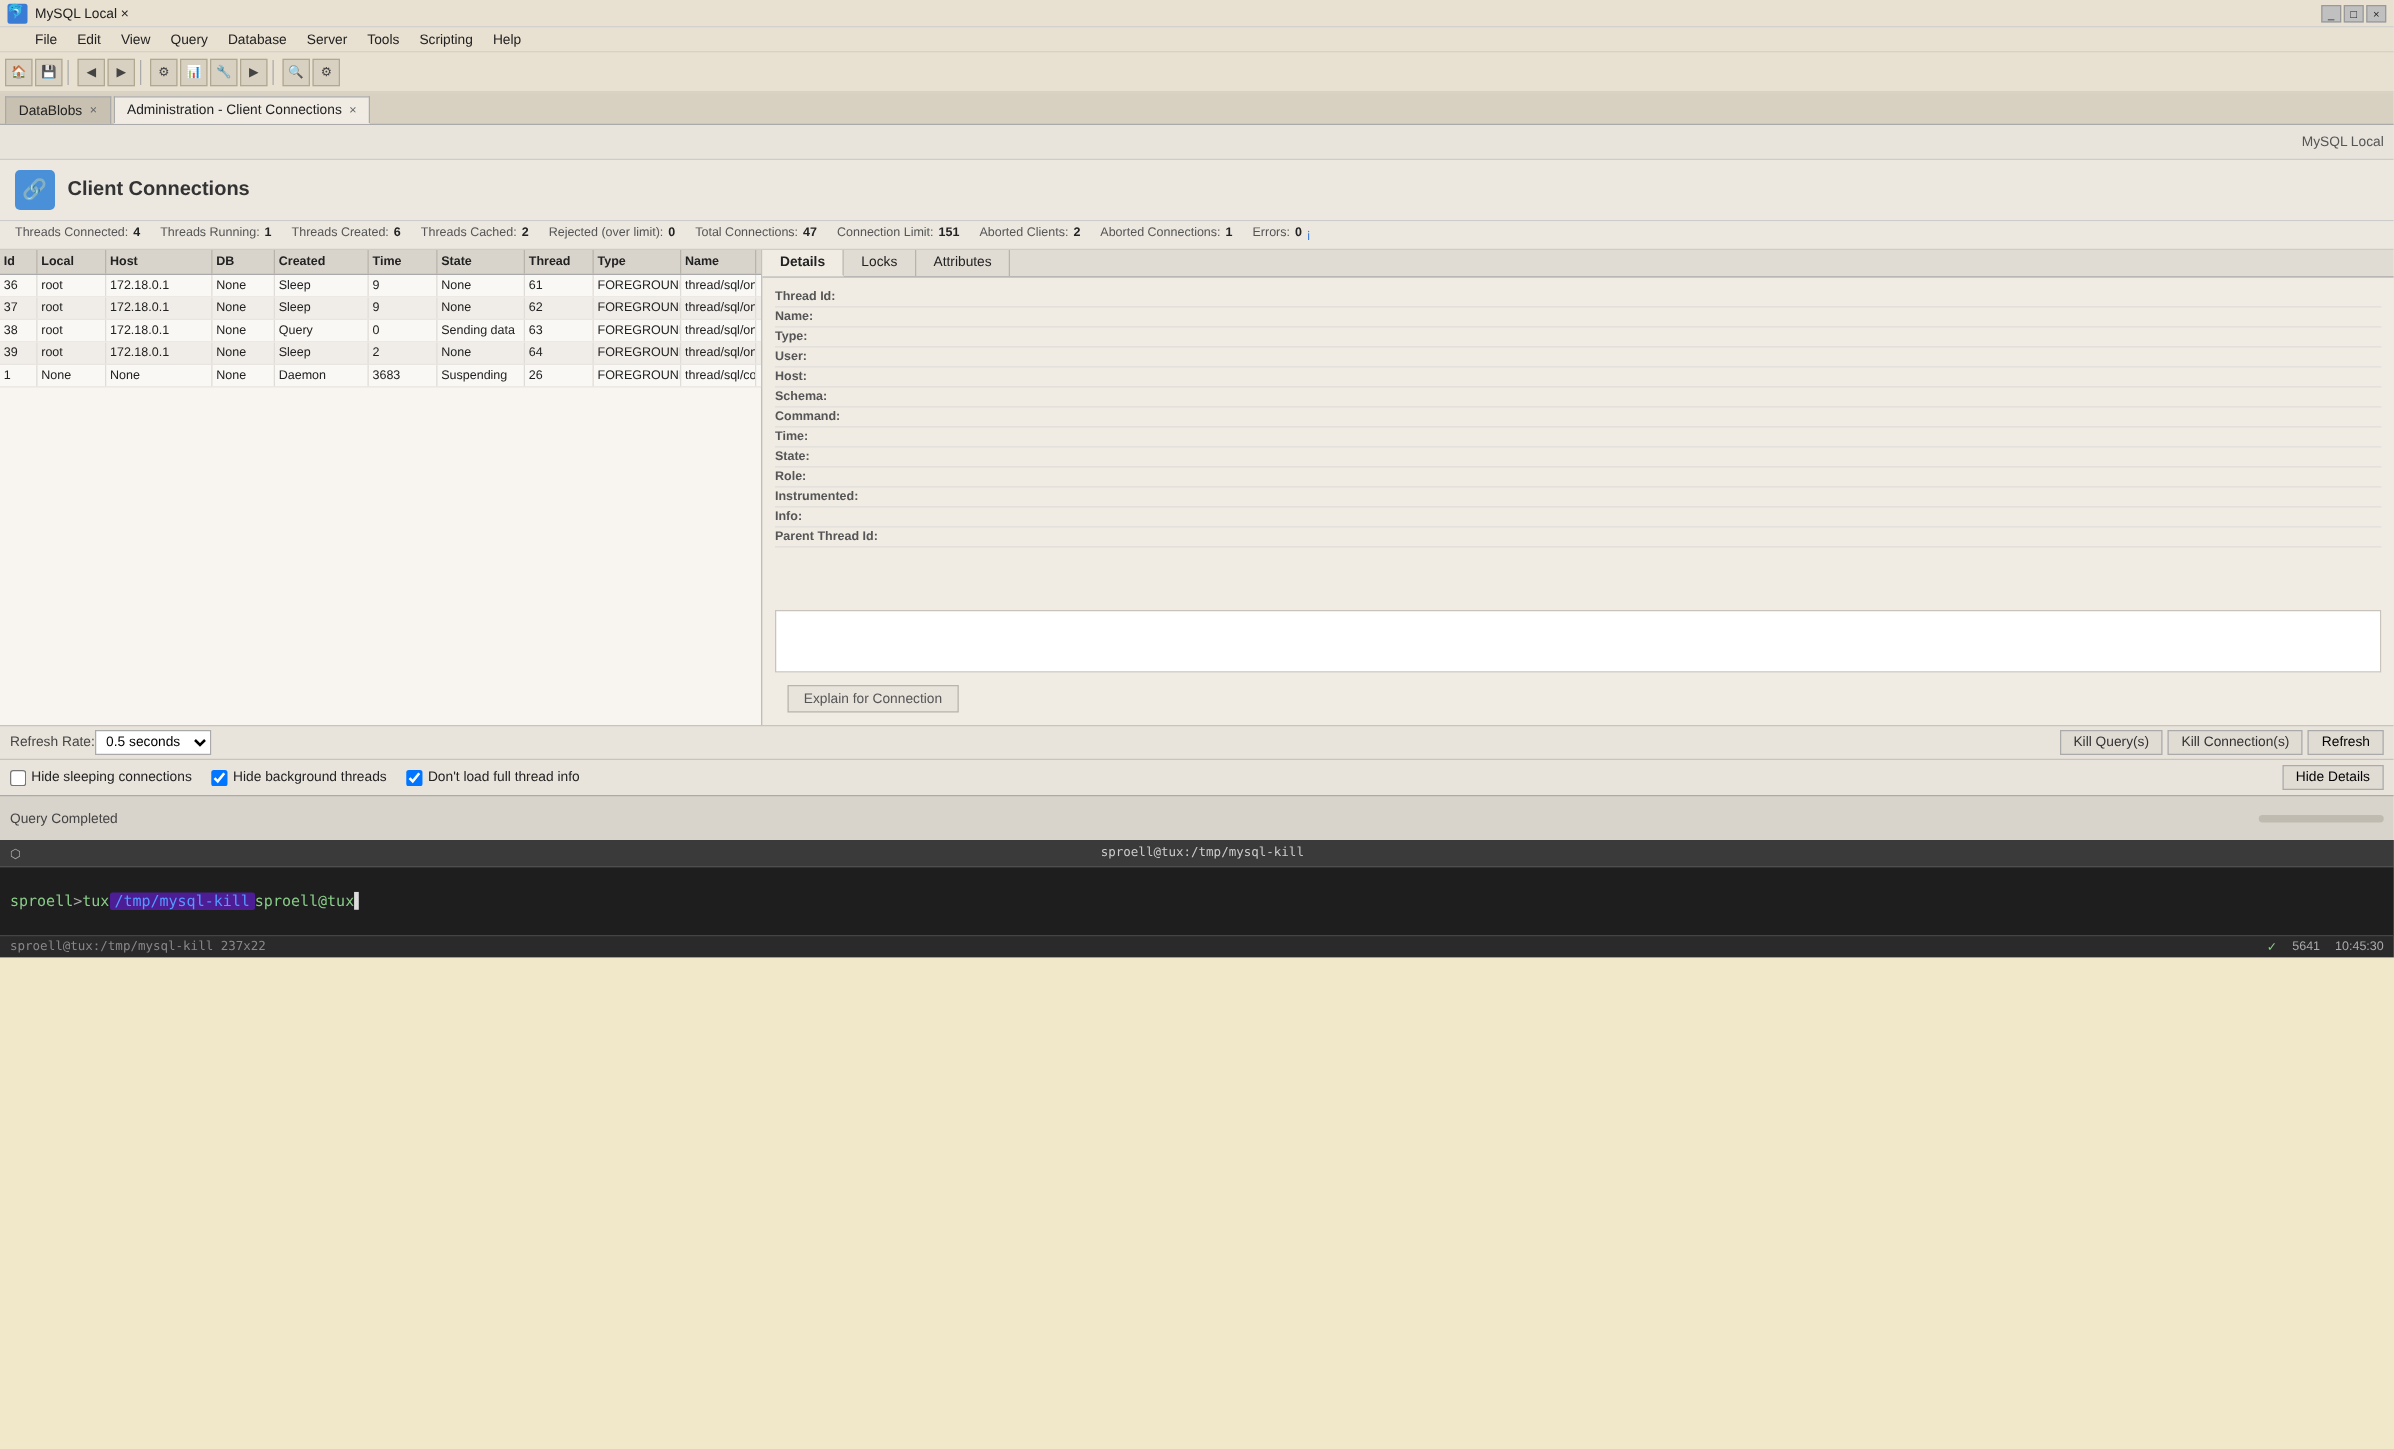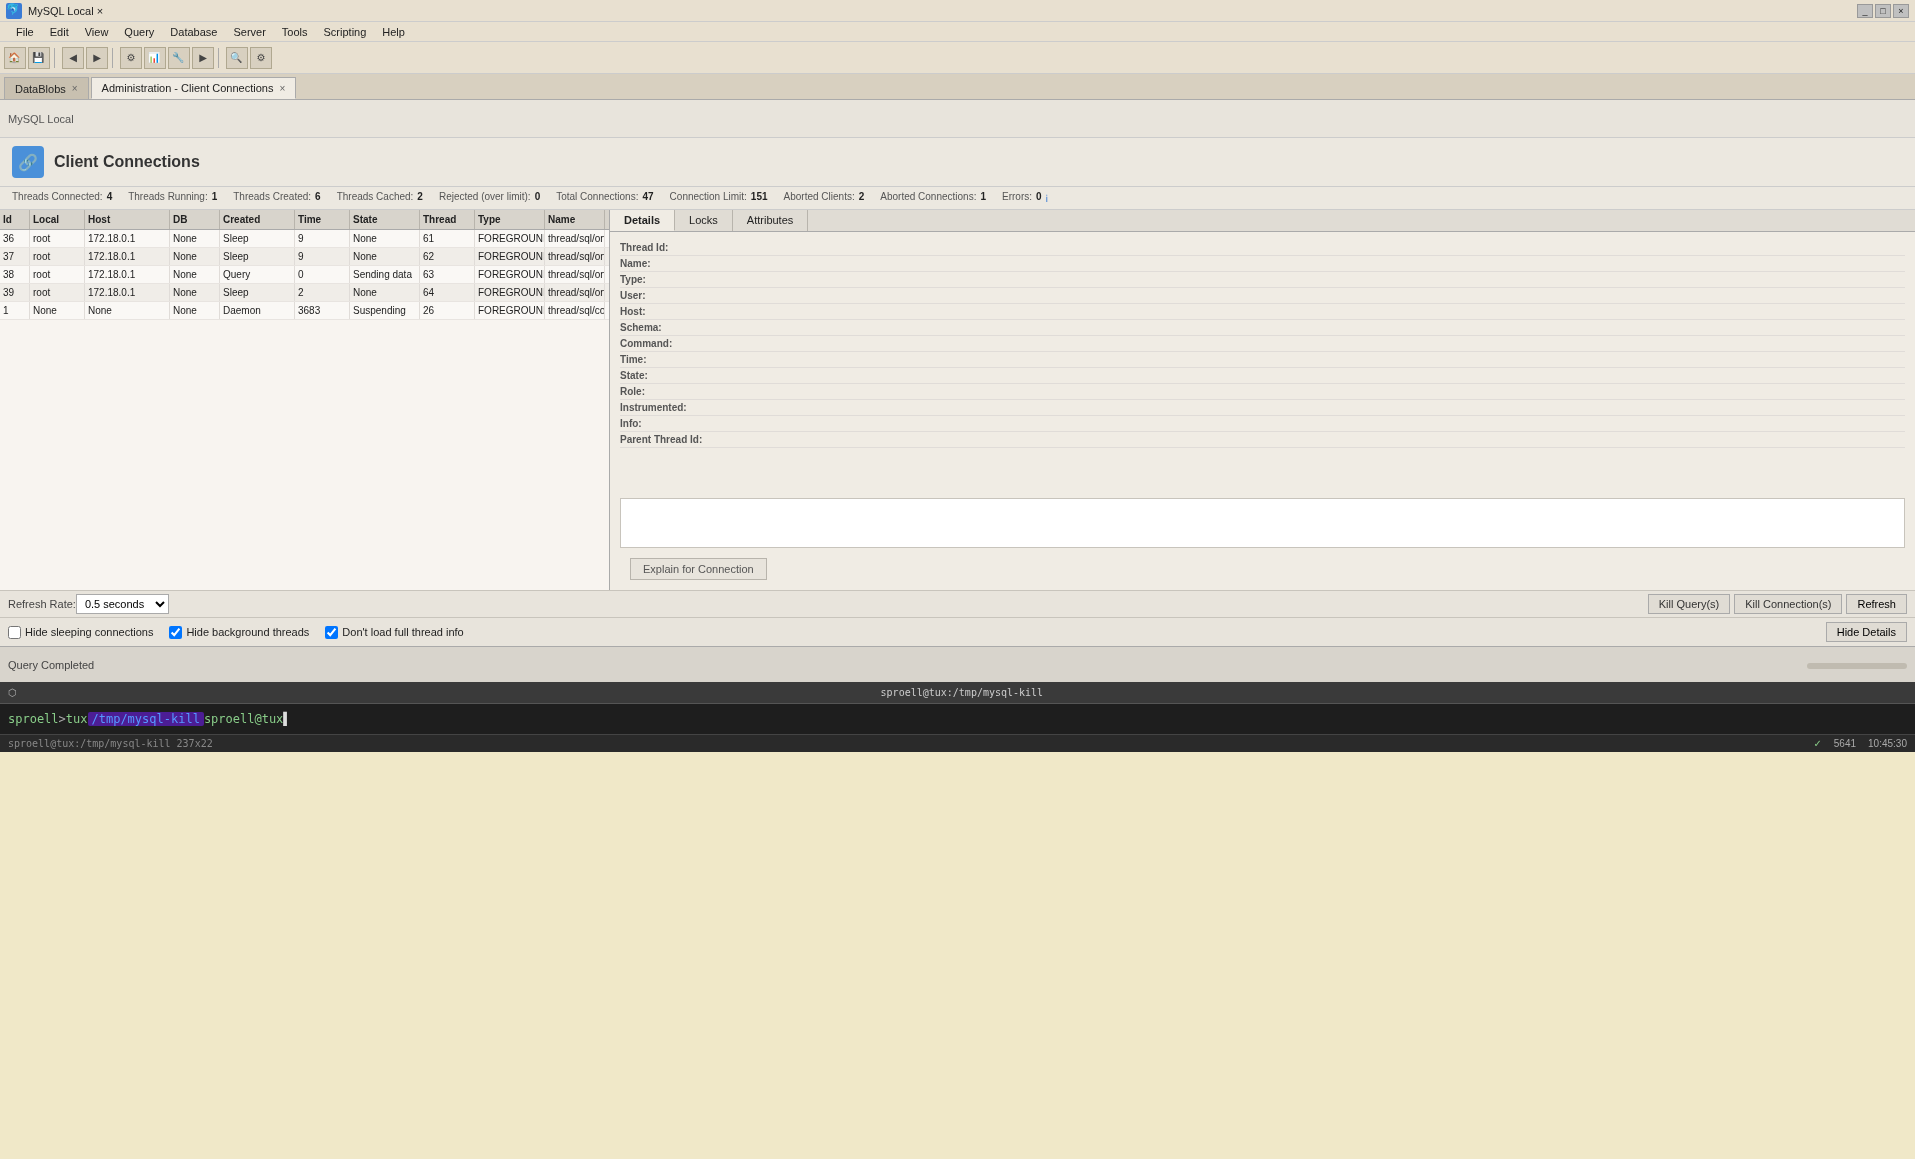--- a/index.html
+++ b/index.html
@@ -19,21 +19,21 @@
     .title-bar-text { flex: 1; }
     .title-bar-controls { display: flex; gap: 2px; }
     .title-bar-btn { width: 16px; height: 14px; background: #c0c0c0; border: 1px solid #999; font-size: 9px; display:flex; align-items:center; justify-content:center; cursor:pointer; }
 
     
     .menu-bar {
       background: #e8e0d0;
       height: 20px;
       display: flex;
       align-items: center;
-      padding: 0 8px;
+      padding: 0 20px;
       border-bottom: 1px solid #ccc;
     }
     .menu-item {
       padding: 2px 8px;
       font-size: 11px;
       cursor: pointer;
       color: #222;
     }
 
     
@@ -78,26 +78,27 @@
     }
     .tab.active {
       background: #f0ece4;
       border-bottom: 1px solid #f0ece4;
     }
     .tab-close { font-size: 10px; color: #666; cursor: pointer; }
 
     
     .breadcrumb-bar {
       background: #e8e4dc;
-      height: 38px;
+      height: 28px;
       display: flex; align-items: center;
       padding: 0 8px;
       font-size: 11px;
       color: #555;
       border-bottom: 1px solid #ccc;
+      justify-content: flex-end;
     }
 
     
     .page-header {
       background: #ece8e0;
       padding: 8px 12px;
       display: flex; align-items: center;
       gap: 10px;
       border-bottom: 1px solid #ccc;
     }
@@ -291,21 +292,21 @@
     }
     .terminal-header-text {
       color: #ccc;
       font-size: 10px;
       flex: 1;
       text-align: center;
     }
     .terminal-body {
       flex: 1;
       background: #1e1e1e;
-      padding: 8px 8px;
+      padding: 20px 8px;
       display: flex;
       align-items: flex-start;
     }
     .terminal-prompt {
       display: flex;
       align-items: center;
       gap: 0;
       font-size: 12px;
       font-family: monospace;
     }

